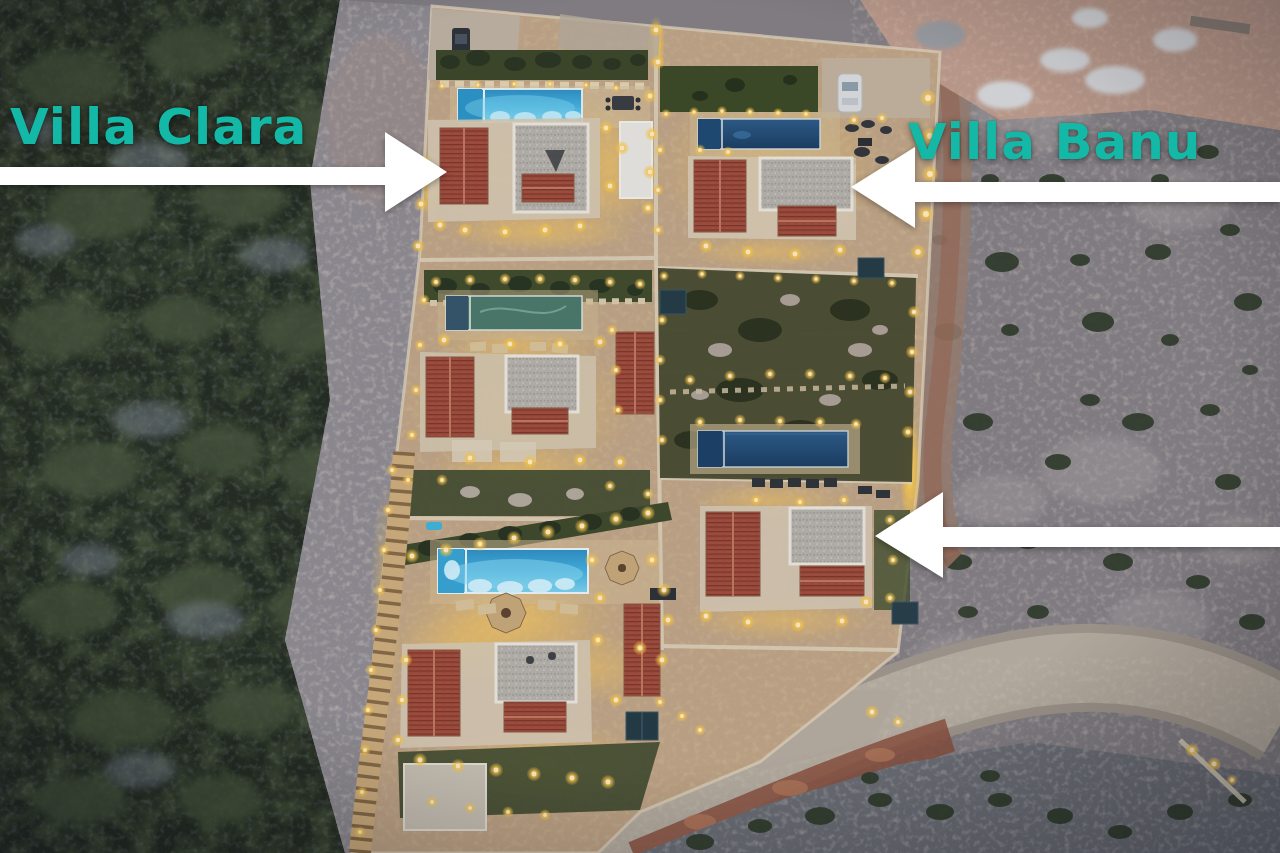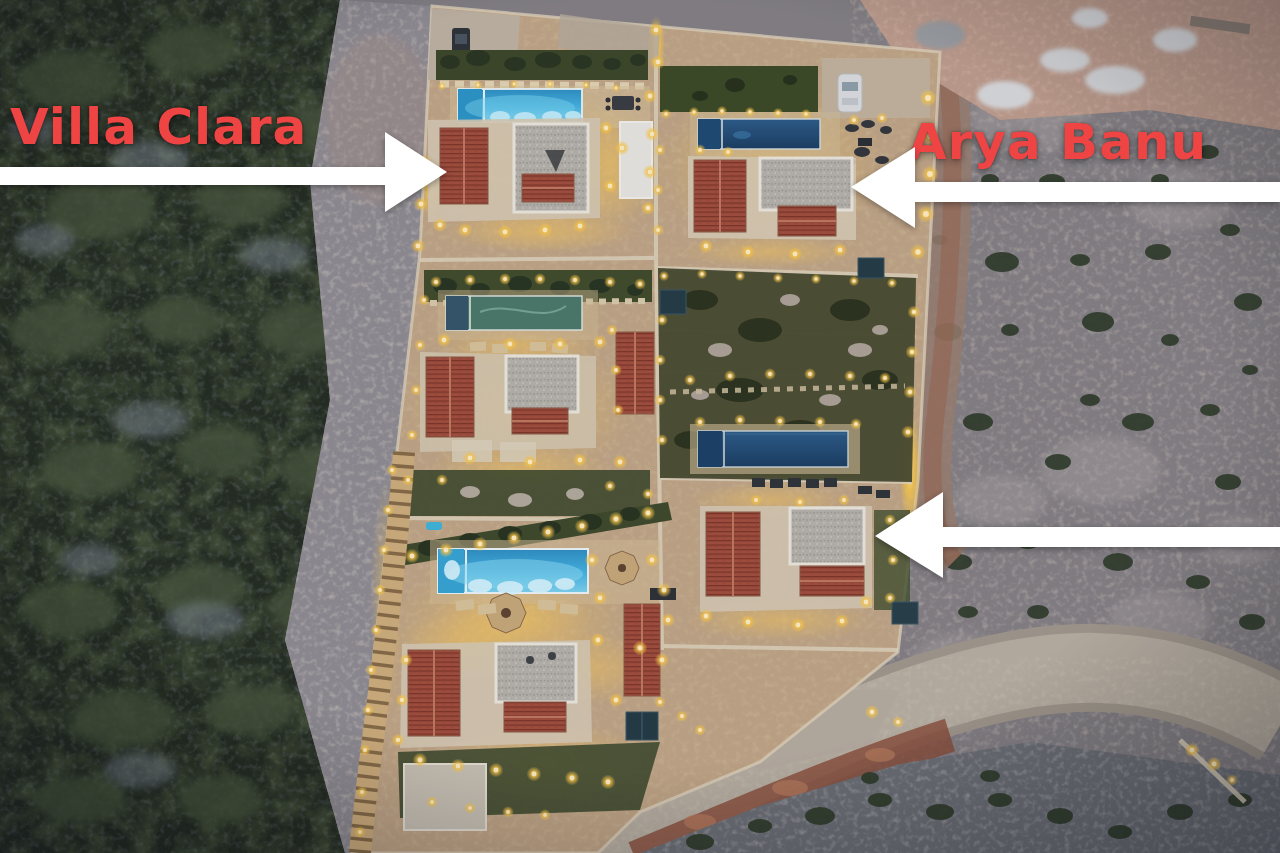--- a/index.html
+++ b/index.html
@@ -1,19 +1,19 @@
 <!DOCTYPE html>
 <html><head>
 <meta charset="utf-8">
 <style>
   html,body{margin:0;padding:0;background:#111;}
   .stage{position:relative;width:1280px;height:853px;overflow:hidden;background:#23282a;
          font-family:"DejaVu Sans","Liberation Sans",sans-serif;}
   .stage svg.scene{position:absolute;left:0;top:0;display:block;}
-  .anno-label{position:absolute;color:#ef4444;font-weight:bold;font-size:50px;letter-spacing:1px;
+  .anno-label{position:absolute;color:#14b8a6;font-weight:bold;font-size:50px;letter-spacing:1px;
               white-space:nowrap;line-height:1.1;
               text-shadow:0 2px 7px rgba(0,0,0,.45),0 0 2px rgba(0,0,0,.3);}
   .anno-arrow{position:absolute;filter:drop-shadow(0 2px 3px rgba(0,0,0,.35));}
 </style>
 </head>
 <body>
 
 <div class="stage">
 
 <svg class="scene" width="1280" height="853" viewBox="0 0 1280 853" xmlns="http://www.w3.org/2000/svg">
@@ -675,21 +675,21 @@
 <rect x="0" y="0" width="1280" height="853" fill="#22304a" opacity="0.05"></rect>
 <rect x="0" y="0" width="1280" height="853" fill="url(#vig)"></rect>
 </svg>
 
 <div class="anno-label" style="left:10px;top:100px;">Villa Clara</div>
 <svg class="anno-arrow" style="left:0;top:128px;" width="460" height="90" viewBox="0 0 460 90">
   <rect x="0" y="39" width="386" height="18" fill="#ffffff"></rect>
   <polygon points="385,4 447,44 385,84" fill="#ffffff"></polygon>
 </svg>
 
-<div class="anno-label" style="left:908px;top:115px;">Arya Banu</div>
+<div class="anno-label" style="left:908px;top:115px;">Villa Banu</div>
 <svg class="anno-arrow" style="left:845px;top:140px;" width="435" height="95" viewBox="0 0 435 95">
   <rect x="69" y="42" width="366" height="20" fill="#ffffff"></rect>
   <polygon points="70,7 70,88 6,47" fill="#ffffff"></polygon>
 </svg>
 
 <svg class="anno-arrow" style="left:868px;top:488px;" width="412" height="95" viewBox="0 0 412 95">
   <rect x="74" y="39" width="338" height="20" fill="#ffffff"></rect>
   <polygon points="75,4 75,90 7,48" fill="#ffffff"></polygon>
 </svg>
 

